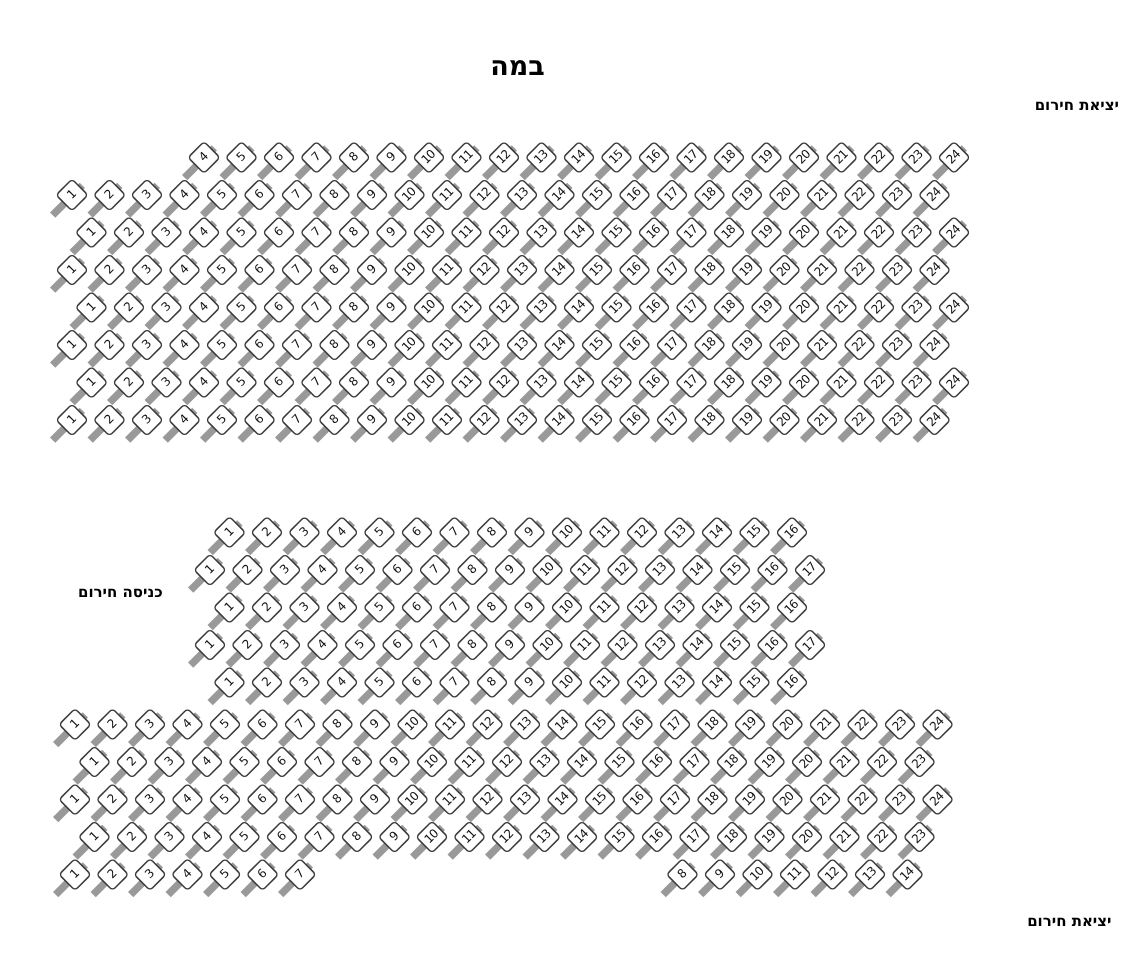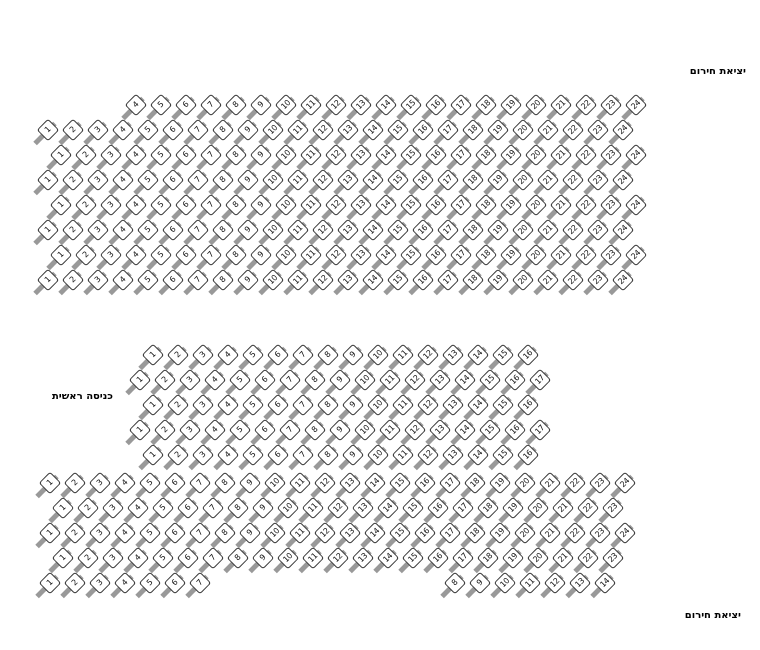--- a/index.html
+++ b/index.html
@@ -32,22 +32,23 @@
   .seat .num{
     position:absolute;left:0;top:0;width:16px;height:16px;line-height:16px;
     text-align:center;font-size:8px;color:#111;transform:rotate(-45deg);
     letter-spacing:-0.5px;
   }
 </style>
 </head>
 <body>
 
 <div class="canvas">
+  <div class="title">במה</div>
   <div class="lbl exit-top">יציאת חירום</div>
-  <div class="lbl entrance">כניסה ראשית</div>
+  <div class="lbl entrance">כניסה חירום</div>
   <div class="lbl exit-bottom">יציאת חירום</div>
   <div class="seats">
       <div class="seat" style="left: 128px; top: 97px;">
         <span class="shadow"></span>
         <span class="box"></span>
         <span class="num">4</span>
       </div>
       <div class="seat" style="left: 153px; top: 97px;">
         <span class="shadow"></span>
         <span class="box"></span>

